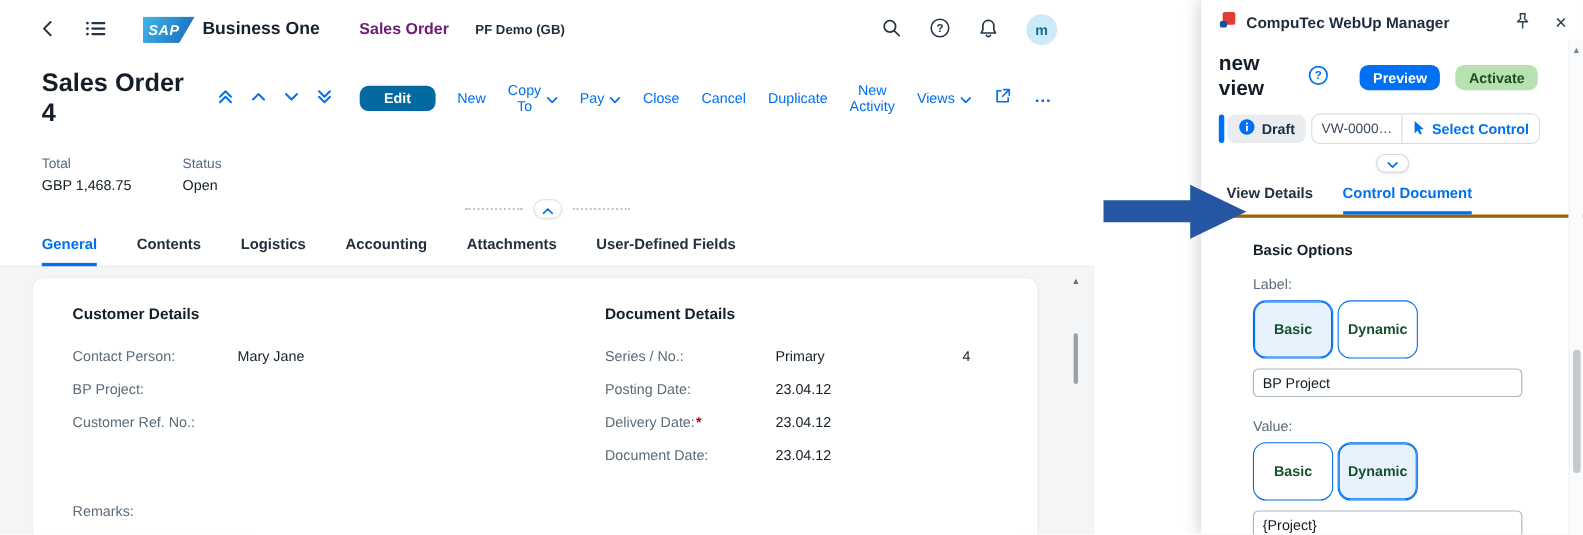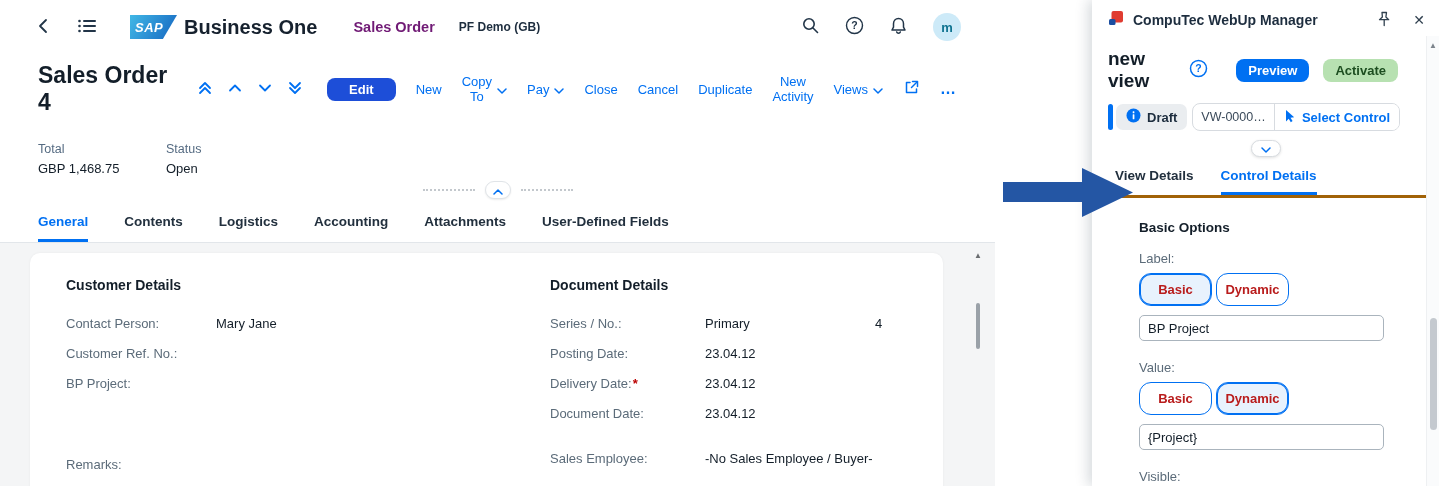--- a/index.html
+++ b/index.html
@@ -9,31 +9,31 @@
 
   
   .main{position:absolute;left:0;top:0;width:995px;height:486px;display:flex;flex-direction:column;background:#fff;}
 
   .topbar{height:54px;display:flex;align-items:center;padding:0 34px 0 38px;flex-shrink:0;}
   .icon-btn{display:flex;align-items:center;justify-content:center;}
   .tb-back{margin-right:30px;}
   .tb-list{margin-right:34px;}
   .sap-logo{width:47px;height:24px;background:linear-gradient(120deg,#41b8e6,#1565c0);clip-path:polygon(0 0,100% 0,70% 100%,0 100%);display:flex;align-items:center;padding-left:5px;}
   .sap-logo span{color:#fff;font-size:13px;font-weight:700;font-style:italic;letter-spacing:.5px;}
-  .brand{font-size:20px;font-weight:700;color:#16212e;margin-left:7px;}
+  .brand{font-size:16px;font-weight:700;color:#16212e;margin-left:7px;}
   .tb-page{font-size:14.5px;font-weight:700;margin-left:36px;color:#701a75;}
   .tb-company{font-size:12px;font-weight:600;margin-left:24px;color:#1d2d3e;}
   .topbar-right{margin-left:auto;display:flex;align-items:center;gap:26px;}
   .avatar{width:28px;height:28px;border-radius:50%;background:#cdeaf8;color:#0f7390;font-size:13px;font-weight:700;display:flex;align-items:center;justify-content:center;}
 
   .page-header{display:flex;align-items:center;padding:8px 38px 0;flex-shrink:0;}
   .page-title{font-size:23px;font-weight:700;color:#131e29;}
   .nav-chevrons{display:flex;align-items:center;gap:14px;margin-left:24px;}
   .actions{display:flex;align-items:center;gap:20px;margin-left:24px;}
-  .btn-primary{background:#1d4ed8;color:#fff;border-radius:8px;padding:4px 22px;font-size:13px;font-weight:600;}
+  .btn-primary{background:#0369a1;color:#fff;border-radius:8px;padding:4px 22px;font-size:13px;font-weight:600;}
   .btn-text{color:#0070f2;font-size:13px;display:flex;align-items:center;gap:5px;}
   .btn-more{color:#0070f2;font-size:16px;font-weight:700;letter-spacing:1px;}
 
   .summary{display:flex;padding:26px 38px 0;flex-shrink:0;}
   .sum-block{display:flex;flex-direction:column;}
   .sum-customer{width:136px;}
   .sum-total{width:128px;}
   .sum-label{font-size:12.5px;color:#556b82;}
   .sum-value{font-size:13px;color:#131e29;margin-top:5px;}
   .cust-link-row{display:flex;align-items:center;gap:4px;margin-top:5px;}
@@ -93,21 +93,21 @@
   .panel-tabs{display:flex;gap:27px;padding:9px 16px 0 23px;border-bottom:3px solid #a16207;margin-top:2px;}
   .panel-tab{font-size:13.5px;font-weight:600;color:#22303e;padding-bottom:9px;border-bottom:3px solid transparent;cursor:pointer;}
   .panel-tab.active{color:#0070f2;font-weight:700;border-bottom-color:#0070f2;}
 
   .panel-section{padding:22px 55px 0 47px;}
   .section-title{font-size:13.5px;font-weight:700;color:#131e29;}
   .fieldgroup{margin-top:19px;}
   .fieldgroup.first{margin-top:16px;}
   .field-label{font-size:13px;color:#5b6b79;}
   .segmented{display:flex;gap:4px;margin-top:7px;}
-  .pill{width:73px;text-align:center;border:1px solid #0070f2;border-radius:12px;color:#b91c1c;font-size:13px;font-weight:700;padding:8px 0;background:#fff;}
+  .pill{width:73px;text-align:center;border:1px solid #0070f2;border-radius:12px;color:#14532d;font-size:13px;font-weight:700;padding:18px 0;background:#fff;}
   .pill.selected{background:#e8f2fd;box-shadow:inset 0 0 0 1px #0070f2;}
   .text-input{margin-top:9px;width:100%;height:26px;border:1px solid #aab4bd;border-radius:5px;padding:0 8px;font-size:13px;color:#131e29;font-family:inherit;background:#fff;display:block;}
 
   .panel-scrollbar{position:absolute;top:36px;right:0;bottom:0;width:13px;background:#fafbfc;border-left:1px solid #eef0f2;display:flex;flex-direction:column;align-items:center;}
   .sb-arrow{margin-top:5px;font-size:8px;color:#7c848c;line-height:10px;}
   .sb-thumb{position:absolute;top:282px;left:3px;width:7px;height:112px;background:#c4c9cf;border-radius:4px;}
 
   
   .annotation-arrow{position:absolute;left:1003px;top:167px;width:131px;height:51px;z-index:60;pointer-events:none;}
 </style>
@@ -275,25 +275,25 @@
 
   <div class="content">
     <div class="card">
       <div class="col-left">
         <div class="card-heading">Customer Details</div>
         <div class="frow frow-first">
           <span class="flabel">Contact Person:</span>
           <span class="fvalue">Mary Jane</span>
         </div>
         <div class="frow">
+          <span class="flabel">BP Project:</span>
+          <span class="fvalue"></span>
+        </div>
+        <div class="frow">
           <span class="flabel">Customer Ref. No.:</span>
-          <span class="fvalue"></span>
-        </div>
-        <div class="frow">
-          <span class="flabel">BP Project:</span>
           <span class="fvalue"></span>
         </div>
         <div class="frow frow-remarks">
           <span class="flabel">Remarks:</span>
         </div>
       </div>
       <div class="col-right">
         <div class="card-heading">Document Details</div>
         <div class="frow frow-first">
           <span class="flabel">Series / No.:</span>
@@ -304,24 +304,20 @@
           <span class="flabel">Posting Date:</span>
           <span class="fvalue">23.04.12</span>
         </div>
         <div class="frow">
           <span class="flabel"><span>Delivery Date:</span><span class="req">*</span></span>
           <span class="fvalue">23.04.12</span>
         </div>
         <div class="frow">
           <span class="flabel">Document Date:</span>
           <span class="fvalue">23.04.12</span>
-        </div>
-        <div class="frow frow-sales">
-          <span class="flabel">Sales Employee:</span>
-          <span class="fvalue">-No Sales Employee / Buyer-</span>
         </div>
       </div>
     </div>
     <div class="content-scrollbar">
       <span class="cs-arrow">▲</span>
       <span class="cs-thumb"></span>
     </div>
   </div>
 </div>
 
@@ -389,21 +385,21 @@
   <div class="panel-collapse">
     <button>
       <span><svg width="10" height="6" viewBox="0 0 10 6">
             <polyline points="1,1 5,5 9,1" fill="none" stroke="#0070f2" stroke-width="1.5" stroke-linecap="round" stroke-linejoin="round"></polyline>
           </svg></span>
     </button>
   </div>
 
   <nav class="panel-tabs">
     <span class="panel-tab">View Details</span>
-    <span class="panel-tab active">Control Details</span>
+    <span class="panel-tab active">Control Document</span>
   </nav>
 
   <div class="panel-section">
     <div class="section-title">Basic Options</div>
 
     <div class="fieldgroup first">
       <div class="field-label">Label:</div>
       <div class="segmented">
         <button class="pill selected">Basic</button>
         <button class="pill">Dynamic</button>

